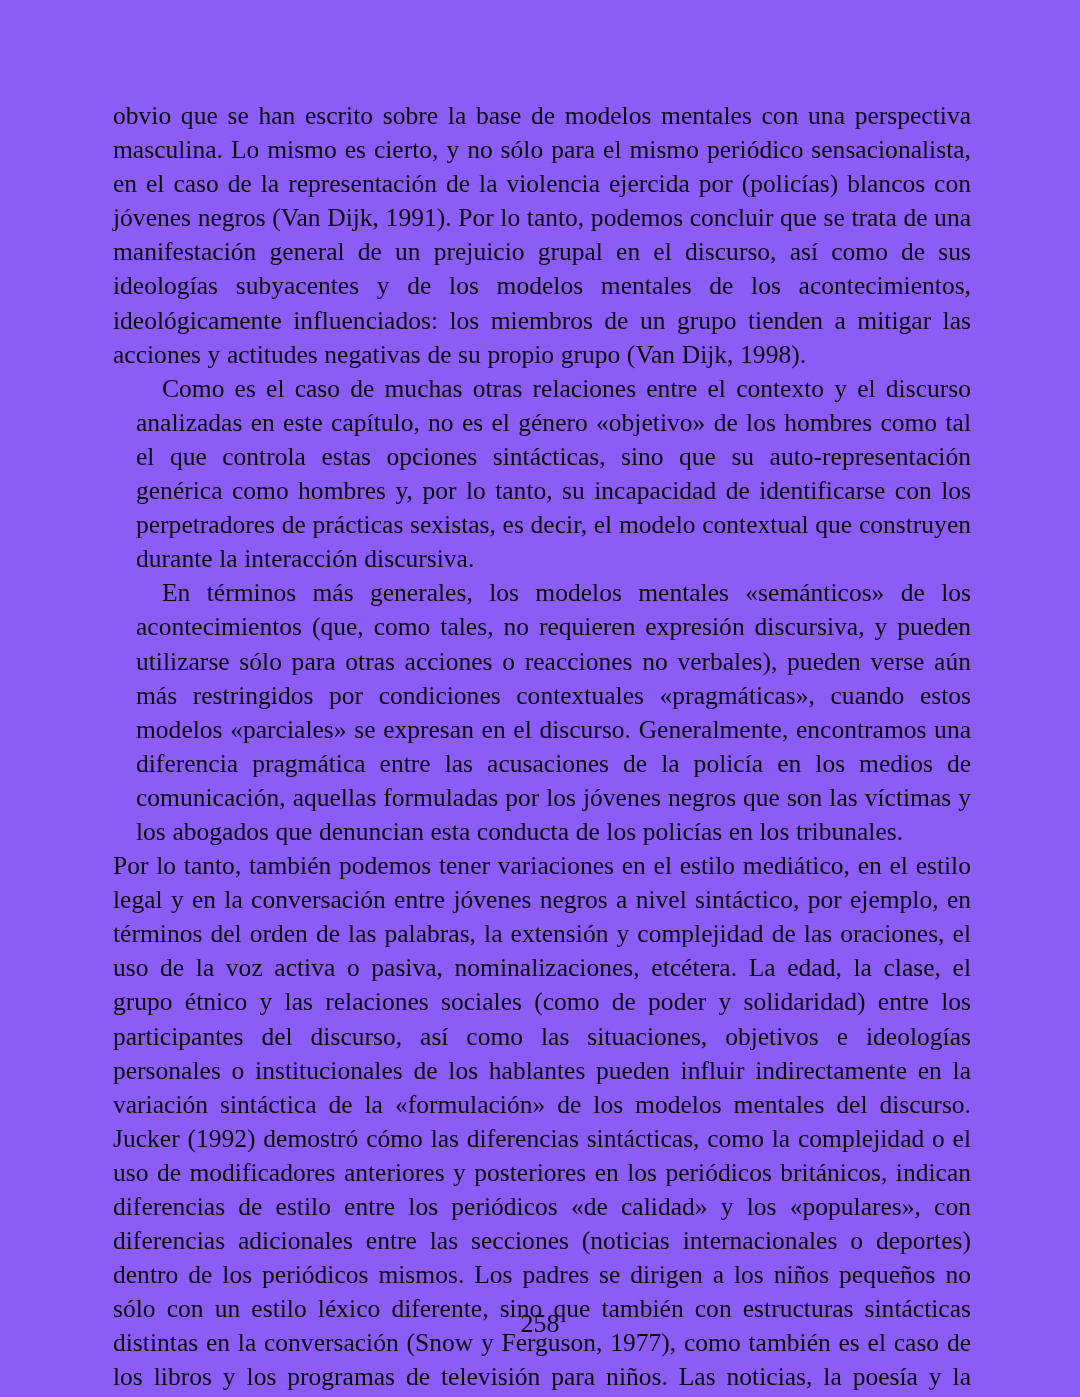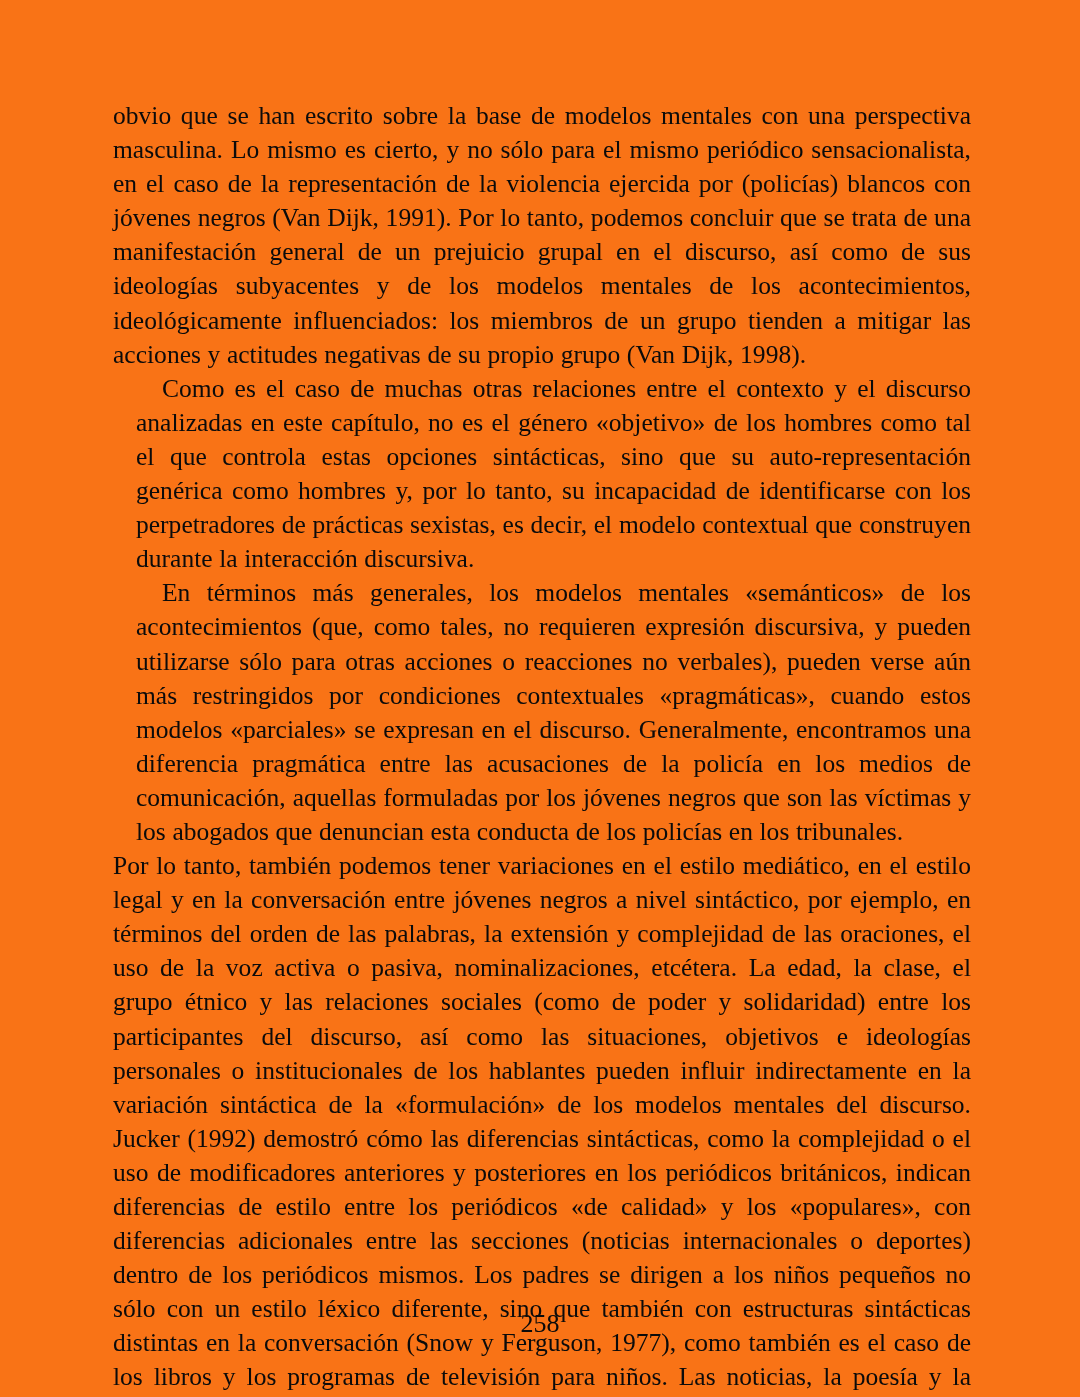--- a/index.html
+++ b/index.html
@@ -5,21 +5,21 @@
 <style>
   html, body {
     margin: 0;
     padding: 0;
     background: #ffffff;
   }
   .page {
     position: relative;
     width: 1080px;
     height: 1397px;
-    background: #f97316;
+    background: #8b5cf6;
     margin: 0 auto;
     overflow: hidden;
     font-family: "Liberation Serif", "DejaVu Serif", serif;
     color: #0b0b0b;
     box-sizing: border-box;
   }
   .text-column {
     position: absolute;
     left: 113px;
     top: 99px;

